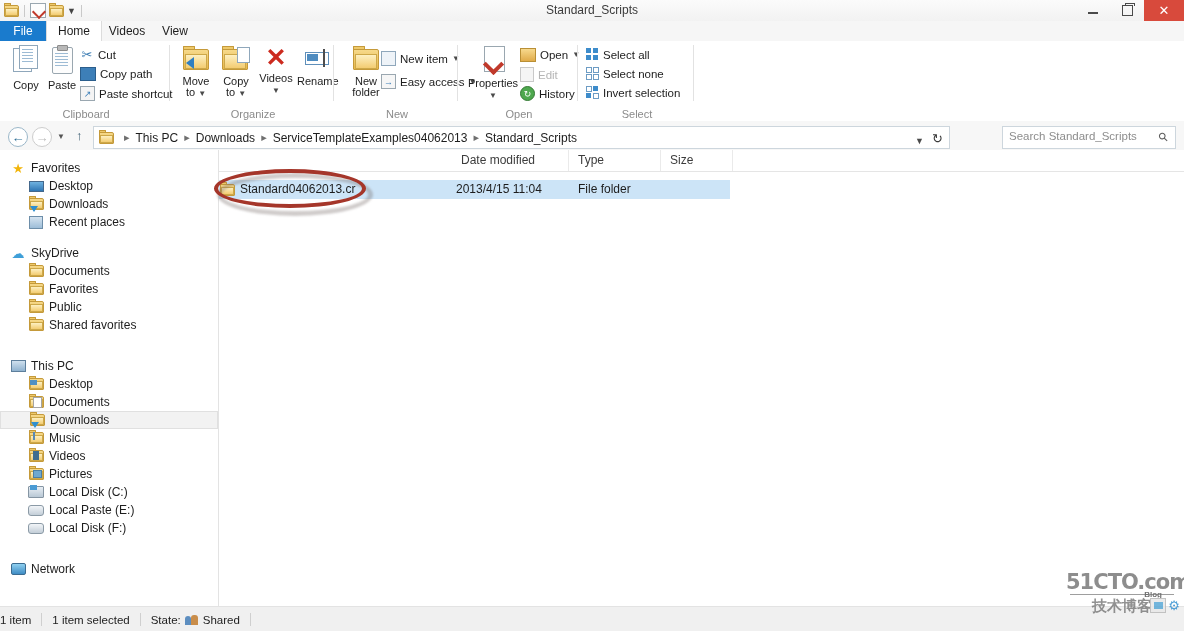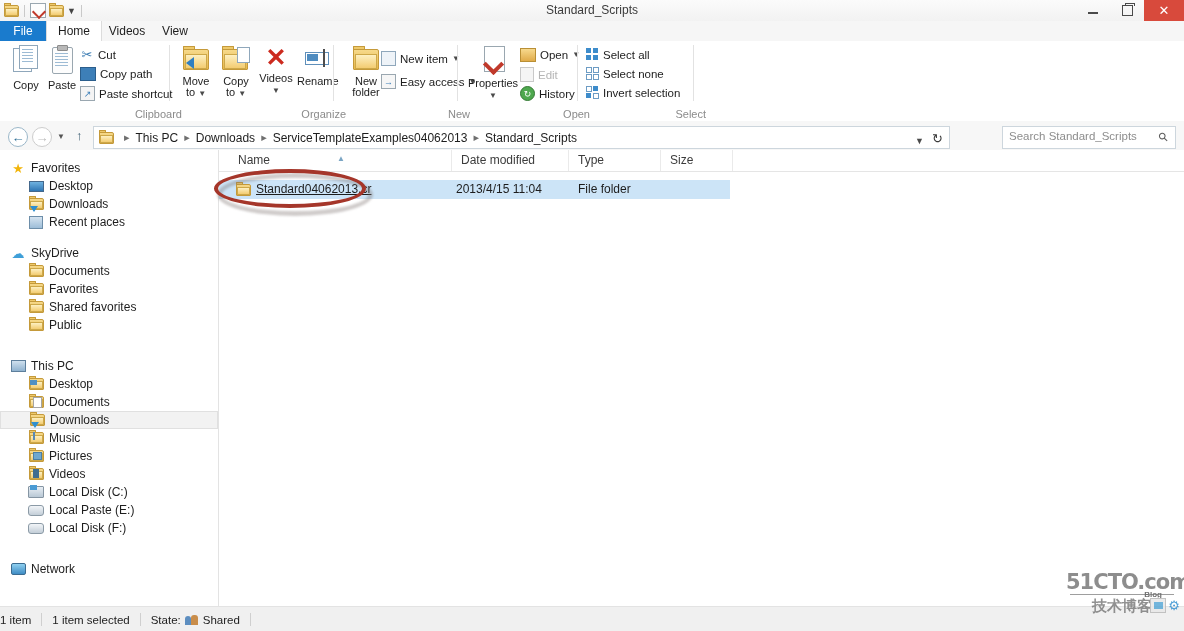--- a/index.html
+++ b/index.html
@@ -40,21 +40,21 @@
   .tab.view{left:153px;width:44px;}
   .ribhelp{position:absolute;right:4px;top:21px;height:20px;display:flex;align-items:center;gap:9px;}
   .chevup{font-size:10px;color:#4a4a4a;line-height:10px;}
   .helpic{width:14px;height:14px;border-radius:50%;background:#2196e3;color:#fff;
     font-size:10px;font-weight:bold;display:flex;align-items:center;justify-content:center;}
 
   
   .ribbon{position:absolute;left:0;top:41px;width:1184px;height:80px;
     background:#ffffff;border-bottom:1px solid #dcdcdc;}
   .grp{position:absolute;top:0;height:80px;}
-  .grp .glabel{position:absolute;bottom:1px;left:12px;width:100%;text-align:right;
+  .grp .glabel{position:absolute;bottom:1px;left:1px;width:100%;text-align:center;
     font-size:11px;color:#8b8b8b;}
   .grp .gdiv{position:absolute;right:0;top:4px;width:1px;height:56px;background:#e2e2e2;}
   .bigbtn{position:absolute;top:4px;width:44px;text-align:center;cursor:default;}
   .bigbtn .lbl{font-size:11px;color:#1d1d1d;line-height:11px;margin-top:2px;}
   .bigbtn .lbl2{font-size:11px;color:#1d1d1d;line-height:11px;}
   .smbtn{position:absolute;display:flex;align-items:center;gap:4px;cursor:default;}
   .smbtn .lbl{font-size:11.5px;color:#1d1d1d;white-space:nowrap;}
   .smbtn.dis .lbl{color:#b5b5b5;}
   .caret{font-size:8px;color:#4a4a4a;line-height:8px;}
 
@@ -444,32 +444,32 @@
       <span class="nlbl">Favorites</span>
     </div>
     <div class="nitem child">
       <span class="nico">
           <span class="folder">
             <i class="tab2"></i>
             <i class="back"></i>
             <i class="front"></i>
           </span>
         </span>
+      <span class="nlbl">Public</span>
+    </div>
+    <div class="nitem child">
+      <span class="nico">
+          <span class="folder">
+            <i class="tab2"></i>
+            <i class="back"></i>
+            <i class="front"></i>
+          </span>
+        </span>
       <span class="nlbl">Shared favorites</span>
     </div>
-    <div class="nitem child">
-      <span class="nico">
-          <span class="folder">
-            <i class="tab2"></i>
-            <i class="back"></i>
-            <i class="front"></i>
-          </span>
-        </span>
-      <span class="nlbl">Public</span>
-    </div>
 
     <div class="ngap" style="height:23px;"></div>
 
     <div class="nitem root">
       <span class="nico">
           <i style="display:block;width:13px;height:10px;background:linear-gradient(#cfe0ee,#8fb2cf);border:1px solid #5d7f9c;"></i>
         </span>
       <span class="nlbl">This PC</span>
     </div>
     <div class="nitem child">
@@ -516,34 +516,34 @@
       </span>
       <span class="nlbl">Music</span>
     </div>
     <div class="nitem child">
       <span class="nico" style="position:relative;">
         <span class="folder">
             <i class="tab2"></i>
             <i class="back"></i>
             <i class="front"></i>
           </span>
+        <i style="position:absolute;left:5px;top:3px;width:6px;height:9px;background:#3f6d90;"></i>
+      </span>
+      <span class="nlbl">Videos</span>
+    </div>
+    <div class="nitem child">
+      <span class="nico" style="position:relative;">
+        <span class="folder">
+            <i class="tab2"></i>
+            <i class="back"></i>
+            <i class="front"></i>
+          </span>
         <i style="position:absolute;left:5px;top:4px;width:7px;height:6px;background:#6fa8cf;border:1px solid #4b7fa5;"></i>
       </span>
       <span class="nlbl">Pictures</span>
-    </div>
-    <div class="nitem child">
-      <span class="nico" style="position:relative;">
-        <span class="folder">
-            <i class="tab2"></i>
-            <i class="back"></i>
-            <i class="front"></i>
-          </span>
-        <i style="position:absolute;left:5px;top:3px;width:6px;height:9px;background:#3f6d90;"></i>
-      </span>
-      <span class="nlbl">Videos</span>
     </div>
     <div class="nitem child">
       <span class="nico" style="position:relative;">
         <i style="display:block;width:14px;height:10px;background:linear-gradient(#e8eef4,#b9c8d5);border:1px solid #8595a3;border-radius:1px;"></i>
         <i style="position:absolute;left:2px;top:1px;width:7px;height:5px;background:#4a9bd4;"></i>
       </span>
       <span class="nlbl">Local Disk (C:)</span>
     </div>
     <div class="nitem child">
       <span class="nico">
@@ -563,37 +563,33 @@
     <div class="nitem root">
       <span class="nico">
           <i style="display:block;width:13px;height:10px;background:linear-gradient(#8fd0f0,#3f8cc4);border:1px solid #3b6c91;border-radius:2px;"></i>
         </span>
       <span class="nlbl">Network</span>
     </div>
   </div>
 
   <div class="content">
     <div class="colhdr">
-      <div class="col" style="left:10px;width:223px;">
-        <span>Name</span>
-        <span class="sortarrow" style="left:108px;top:-2px;">▲</span>
-      </div>
       <div class="col" style="left:233px;width:117px;">
         <span>Date modified</span>
       </div>
       <div class="col" style="left:350px;width:92px;">
         <span>Type</span>
       </div>
       <div class="col" style="left:442px;width:72px;">
         <span>Size</span>
       </div>
     </div>
 
     <div class="row" style="left:0;top:30px;width:511px;">
-      <div class="cell ic" style="left:17px;text-decoration:underline;">
+      <div class="cell ic" style="left:1px;">
         <span class="folder">
             <i class="tab2"></i>
             <i class="back"></i>
             <i class="front"></i>
           </span>
         <span>Standard04062013.cr</span>
       </div>
       <div class="cell" style="left:237px;">2013/4/15 11:04</div>
       <div class="cell" style="left:359px;">File folder</div>
       <div class="cell" style="left:451px;"></div>

